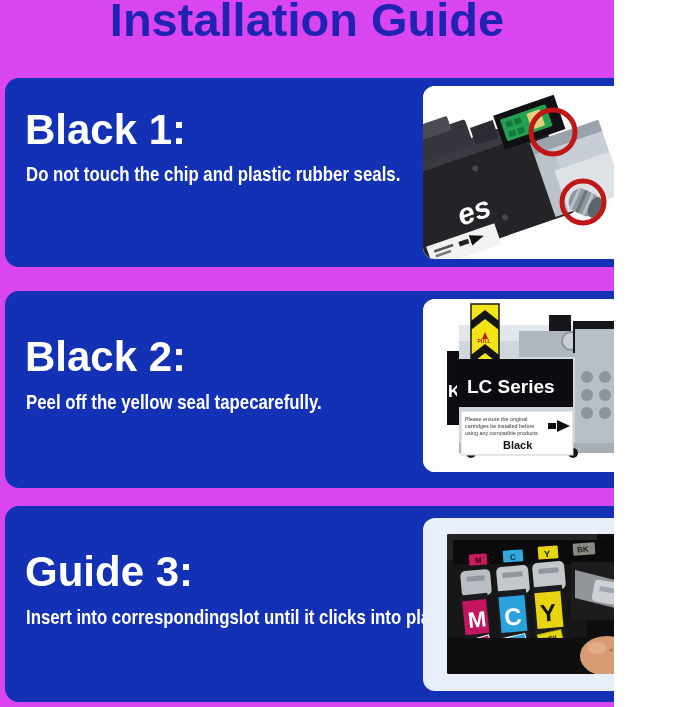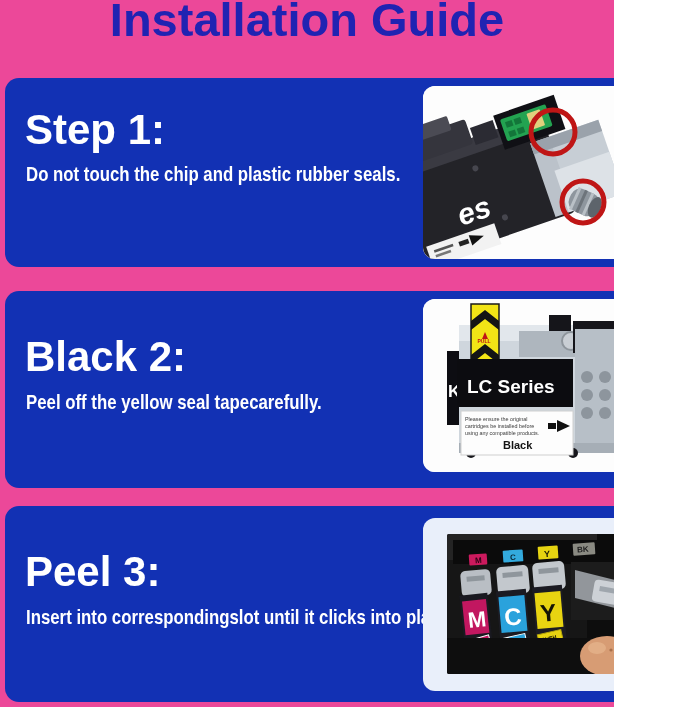--- a/index.html
+++ b/index.html
@@ -1,18 +1,18 @@
 <!DOCTYPE html>
 <html><head>
 <meta charset="utf-8">
 <style>
   html,body { margin:0; padding:0; background:#ffffff; }
   .canvas {
     position:relative; width:614px; height:707px; overflow:hidden;
-    background:#ec4899; font-family:"Liberation Sans", sans-serif;
+    background:#d946ef; font-family:"Liberation Sans", sans-serif;
   }
   .title {
     position:absolute; top:-8px; left:0; width:100%; margin:0;
     text-align:center; font-size:47px; font-weight:bold; letter-spacing:0px;
     color:#2023b2;
   }
   .panel {
     position:absolute; left:5px; width:669px;
     background:#1231b4; border-radius:14px;
   }
@@ -42,21 +42,21 @@
   }
 </style>
 </head>
 <body>
 
 <div class="canvas">
 
   <h1 class="title">Installation Guide</h1>
 
   <section class="panel p1">
-    <div class="step-label">Step 1:</div>
+    <div class="step-label">Black 1:</div>
     <div class="step-desc">Do not touch the chip and plastic rubber seals.</div>
 
     <div class="photo-card">
       <svg width="244" height="173" viewBox="0 0 244 173">
         <rect x="0" y="0" width="244" height="173" fill="#fdfdfd"></rect>
 
         <g transform="rotate(-19 110 90)">
           <rect x="-30" y="34" width="168" height="104" rx="4" fill="#232328"></rect>
           <rect x="-30" y="34" width="168" height="16" fill="#3a3a42"></rect>
           <rect x="2" y="14" width="62" height="26" rx="3" fill="#35353d"></rect>
@@ -167,21 +167,21 @@
           <text x="42" y="136" font-size="5.4" fill="#3a3a3a">using any compatible products.</text>
           <rect x="125" y="124" width="8" height="6" fill="#111"></rect>
           <path d="M134 121 L147 127 L134 133 Z" fill="#111"></path>
           <text x="80" y="150" font-size="11" font-weight="bold" fill="#141414">Black</text>
         </g>
       </svg>
     </div>
   </section>
 
   <section class="panel p3 low">
-    <div class="step-label">Peel 3:</div>
+    <div class="step-label">Guide 3:</div>
     <div class="step-desc">Insert into correspondingslot until it clicks into place</div>
 
     <div class="photo-card">
       <div class="photo3-frame">
         <svg width="196" height="140" viewBox="0 0 196 140">
           <rect x="0" y="0" width="196" height="140" fill="#161616"></rect>
           <rect x="140" y="0" width="56" height="140" fill="#0d0d0d"></rect>
           <rect x="0" y="0" width="150" height="26" fill="#242424"></rect>
           <rect x="6" y="6" width="184" height="24" fill="#0b0b0b"></rect>
 

